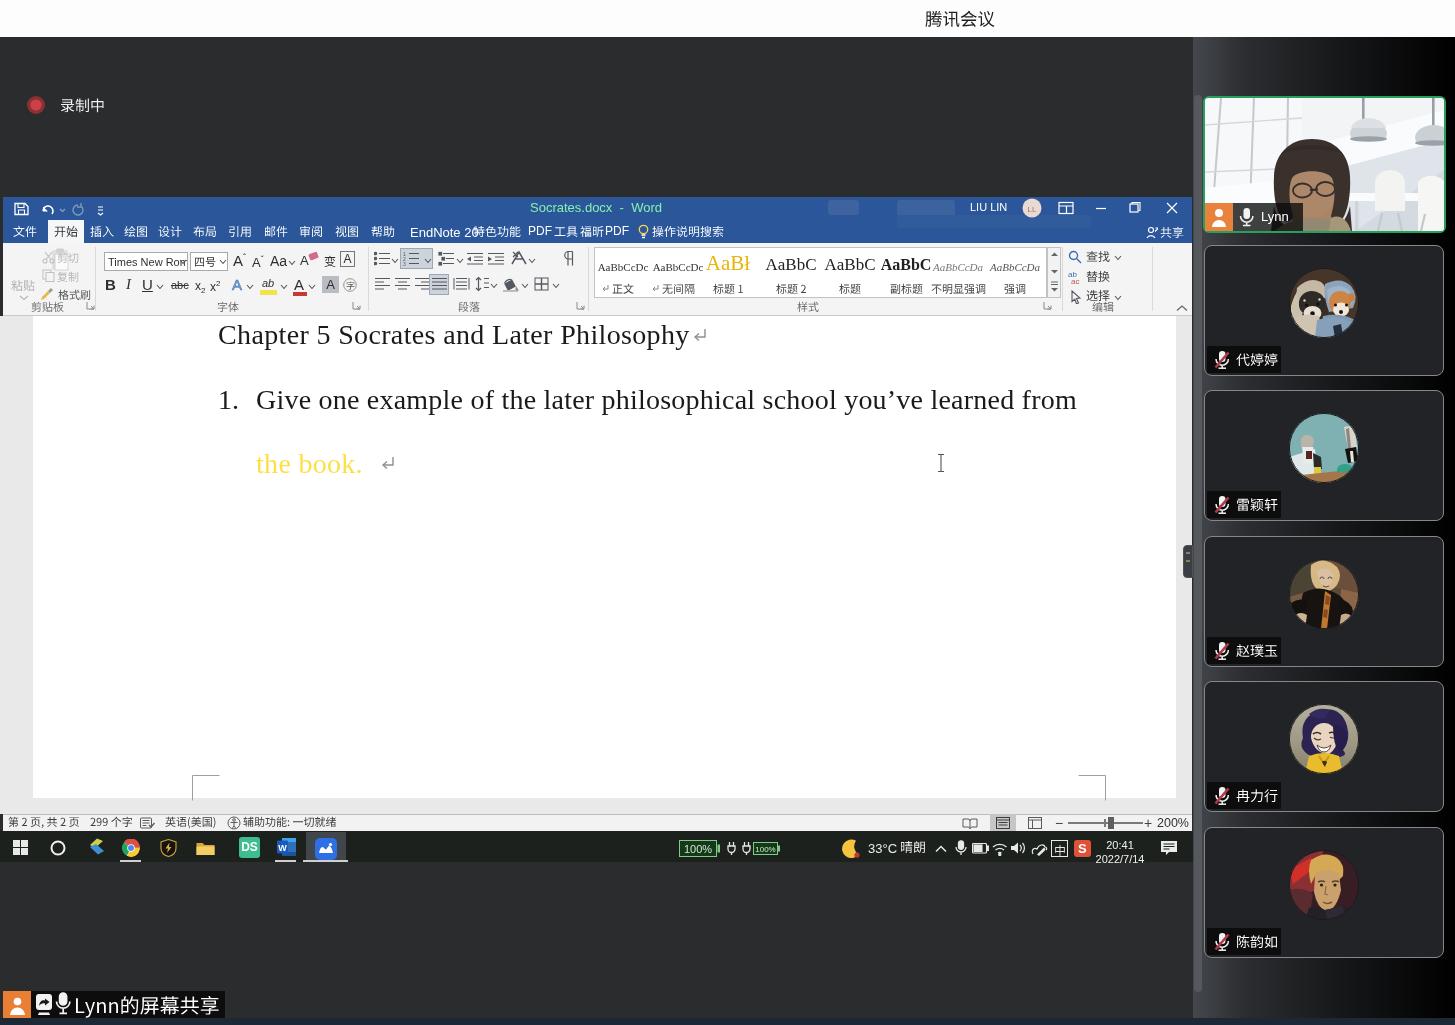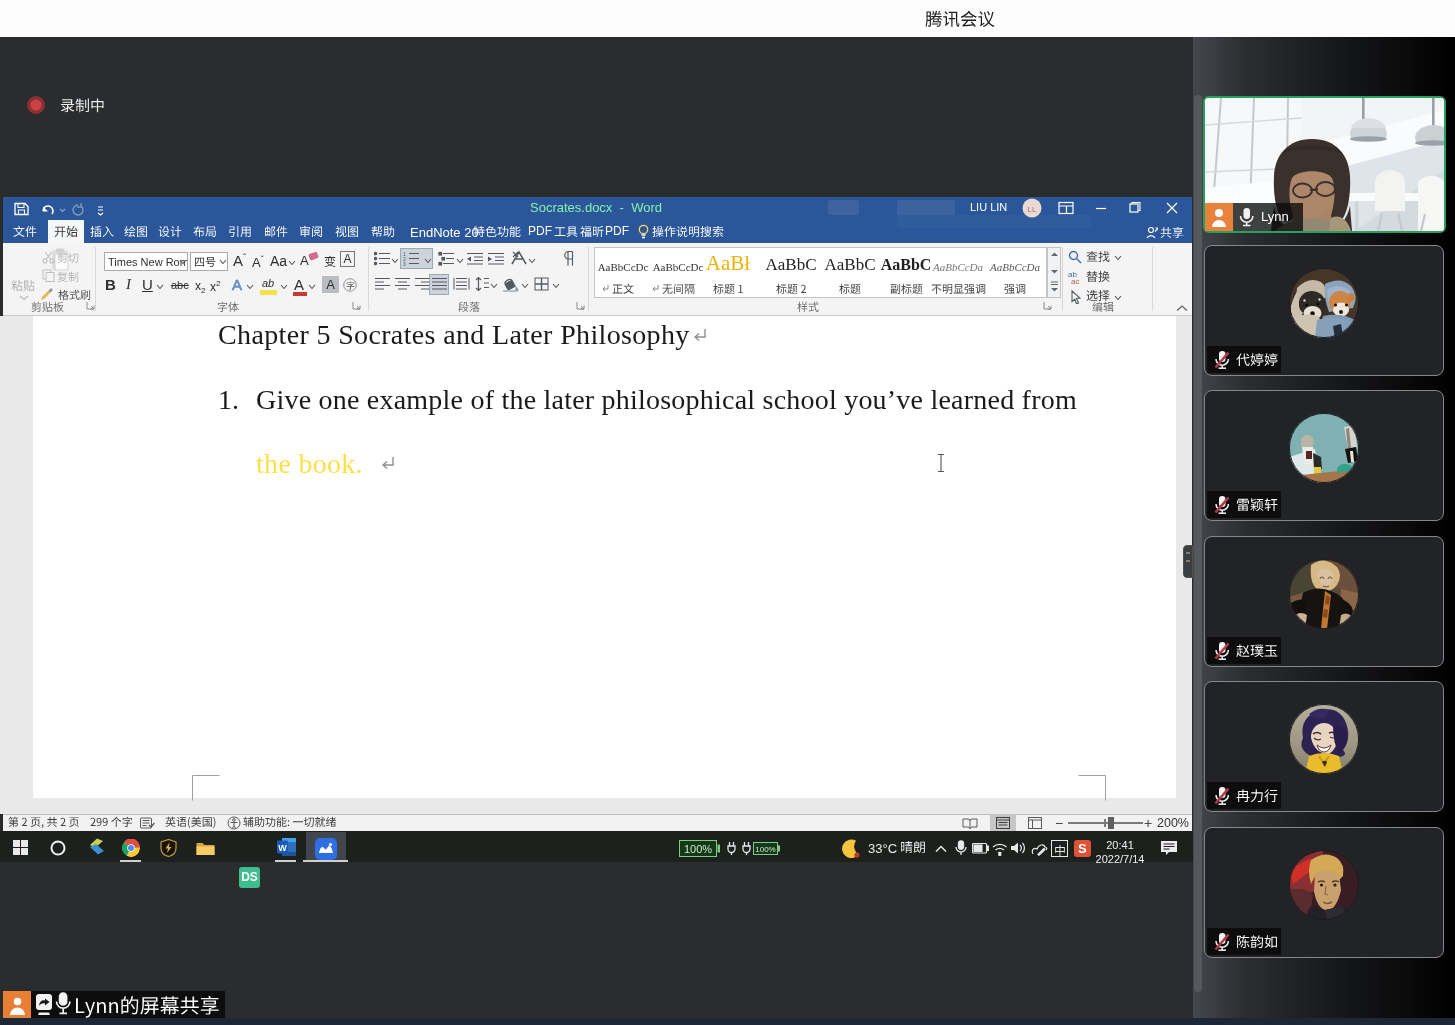--- a/index.html
+++ b/index.html
@@ -478,21 +478,21 @@
     <circle cx="9" cy="9" r="3" fill="#4c8bf5"></circle>
   </svg>
 <svg class="abs" style="left:160px;top:839px" width="17" height="18">
     <path d="M8.5 0.5 L16 3 V9 C16 13.5 12.5 16.5 8.5 17.5 C4.5 16.5 1 13.5 1 9 V3 z" fill="#17130e" stroke="#c19b3f" stroke-width="1.2"></path>
     <path d="M9.5 3.5 L5.5 9.5 h2.5 L7 14 L11.5 8 H9 z" fill="#d9b04c"></path>
   </svg>
 <svg class="abs" style="left:196px;top:841px" width="19" height="15">
     <path d="M0.5 2 h6 l2 2 h10 v10 h-18 z" fill="#d9a637"></path>
     <path d="M0.5 5.5 h18 v8.5 h-18 z" fill="#f5cd66"></path>
   </svg>
-<div class="abs" style="left:239px;top:867px;width:21px;height:21px;background:#3dbd90;border-radius:3px;color:#fff;font-size:12px;font-weight:bold;text-align:center;line-height:21px">DS</div>
+<div class="abs" style="left:239px;top:837px;width:21px;height:21px;background:#3dbd90;border-radius:3px;color:#fff;font-size:12px;font-weight:bold;text-align:center;line-height:21px">DS</div>
 <svg class="abs" style="left:277px;top:838px" width="19" height="18">
     <rect x="5" y="0" width="14" height="18" rx="1.5" fill="#2f6fbc"></rect>
     <rect x="5" y="0" width="14" height="4" fill="#41a5ee"></rect>
     <rect x="5" y="14" width="14" height="4" fill="#1e5399"></rect>
     <rect x="0" y="2.5" width="11" height="13" rx="1" fill="#195abd"></rect>
     <text x="5.5" y="12.5" font-size="9" font-weight="bold" fill="#fff" text-anchor="middle" font-family="Liberation Sans">W</text>
   </svg>
 <div class="abs" style="left:306px;top:832px;width:40px;height:30px;background:#41464d"></div>
 <svg class="abs" style="left:315px;top:838px" width="22" height="22">
     <rect x="0" y="0" width="22" height="22" rx="5" fill="#2e6fe4"></rect>

